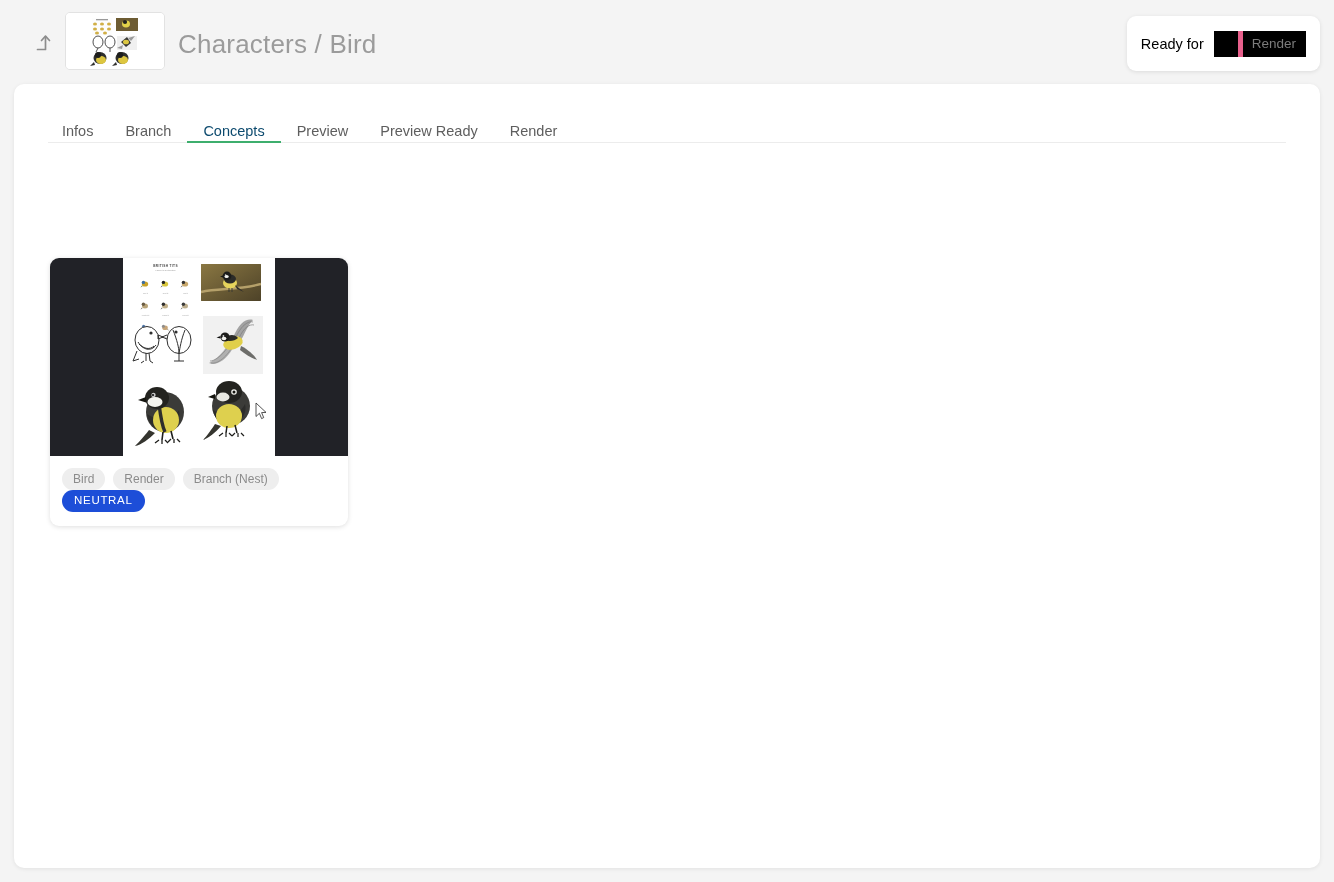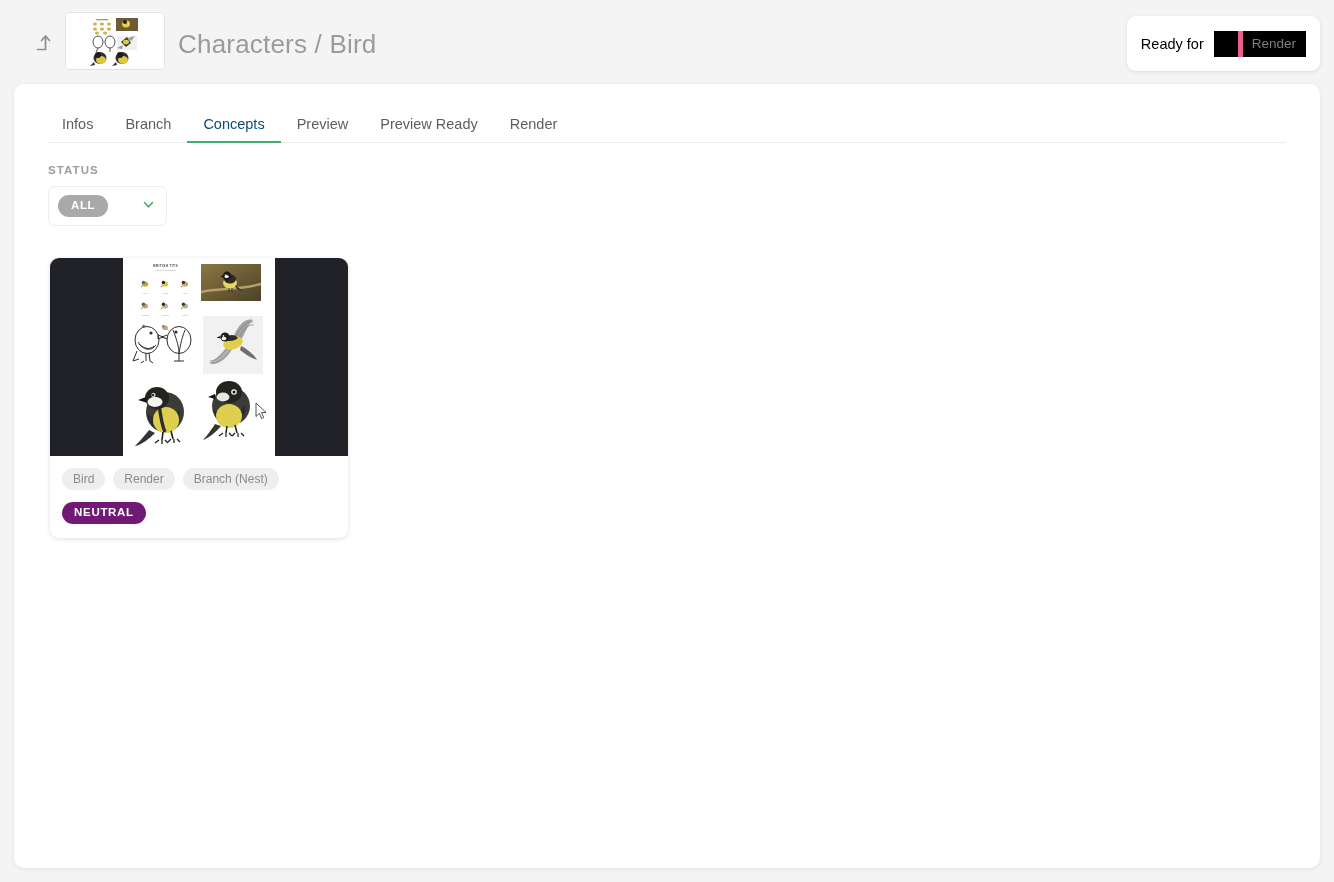--- a/index.html
+++ b/index.html
@@ -104,21 +104,21 @@
     width: 1238px;
     display: flex;
     align-items: flex-end;
     gap: 0;
     border-bottom: 1px solid #ececec;
     height: 35px;
   }
   .tab {
     font-size: 14.5px;
     color: #5e5e5e;
-    padding: 0 16px 9px 16px;
+    padding: 0 16px 2px 16px;
     cursor: pointer;
     white-space: nowrap;
     border-bottom: 2px solid transparent;
     margin-bottom: -1px;
   }
   .tab:first-child { padding-left: 14px; }
   .tab.active {
     color: #0c4a6e;
     border-bottom-color: #3dae6d;
   }
@@ -241,37 +241,36 @@
     width: 13px; height: 18px;
     pointer-events: none;
     z-index: 20;
   }
 
   .concept-meta { padding: 12px 12px 14px 12px; }
   .tag-row {
     display: flex;
     flex-wrap: wrap;
     gap: 8px;
-    margin-bottom: 12px;
   }
   .tag {
     background: #eeeeee;
     color: #8b8b8b;
     font-size: 12px;
     border-radius: 11px;
     padding: 4px 11px;
     line-height: 1.2;
     white-space: nowrap;
   }
   .mood-pill {
     display: inline-block;
-    background: #701a75;
+    background: #1d4ed8;
     color: #ffffff;
     font-size: 11.5px;
-    font-weight: 700;
+    font-weight: 400;
     letter-spacing: .7px;
     border-radius: 11px;
     padding: 5px 12px;
     line-height: 1;
     text-align: center;
   }
 </style>
 </head>
 <body>
 
@@ -356,31 +355,20 @@
 
   <div class="tabs">
     <div class="tab">Infos</div>
     <div class="tab">Branch</div>
     <div class="tab active">Concepts</div>
     <div class="tab">Preview</div>
     <div class="tab">Preview Ready</div>
     <div class="tab">Render</div>
   </div>
 
-  <div class="filter-block">
-    <div class="filter-label">STATUS</div>
-    <div class="status-select">
-      <span class="pill-all">ALL</span>
-      <span class="chevron">
-        <svg width="15" height="15" viewBox="0 0 15 15" fill="none">
-          <path d="M3.5 5.5 L7.5 9.8 L11.5 5.5" stroke="#3dae6d" stroke-width="1.6" stroke-linecap="round" stroke-linejoin="round"></path>
-        </svg>
-      </span>
-    </div>
-  </div>
 
   <div class="concept-grid">
 
     <div class="concept-card">
 
       <div class="concept-preview">
         <div class="moodboard">
 
           <div class="mb-item chart-box">
             <div class="chart-title">BRITISH TITS</div>

